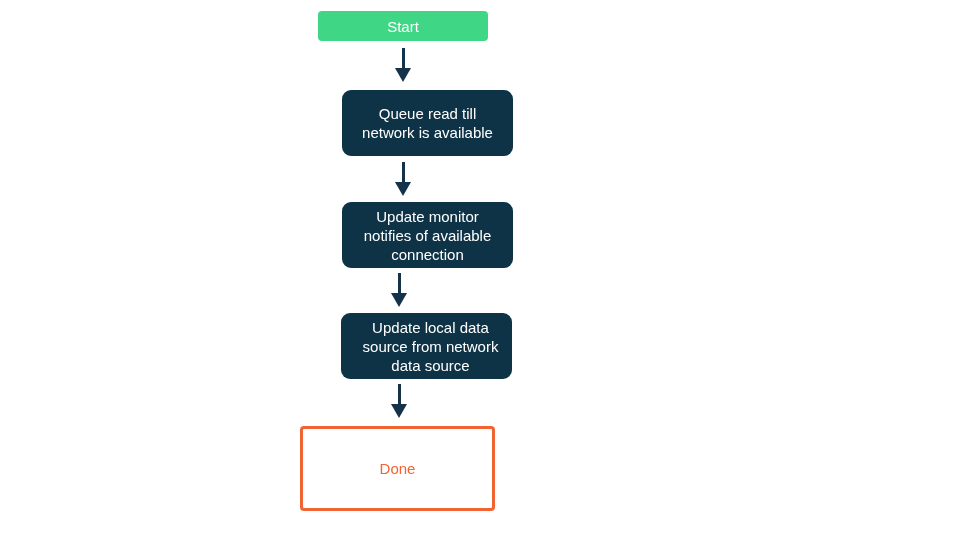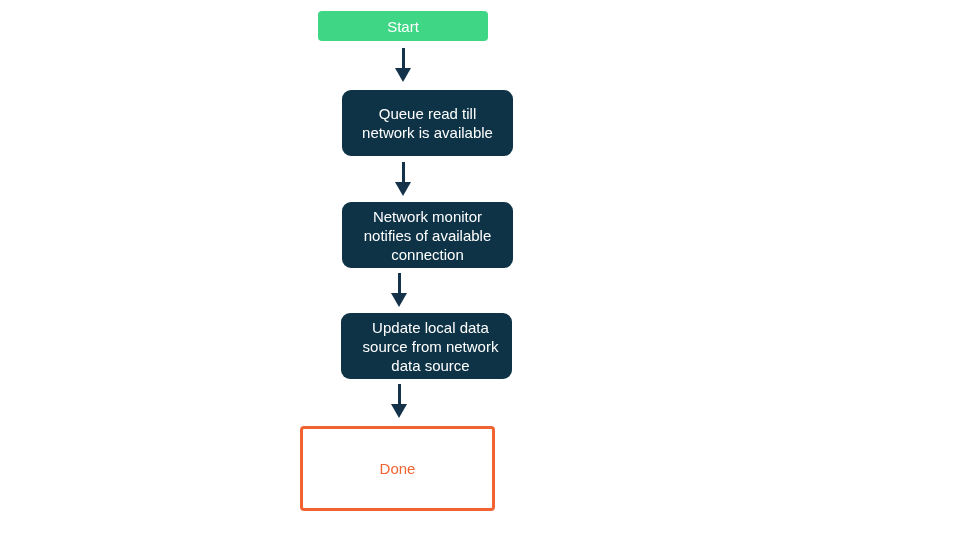--- a/index.html
+++ b/index.html
@@ -88,21 +88,21 @@
   </div>
 
   <div class="node process p1">Queue read till
 network is available</div>
 
   <div class="arrow a2">
     <span class="stem"></span>
     <span class="head"></span>
   </div>
 
-  <div class="node process p2">Network monitor
+  <div class="node process p2">Update monitor
 notifies of available
 connection</div>
 
   <div class="arrow a3">
     <span class="stem"></span>
     <span class="head"></span>
   </div>
 
   <div class="node process p3">Update local data
 source from network

